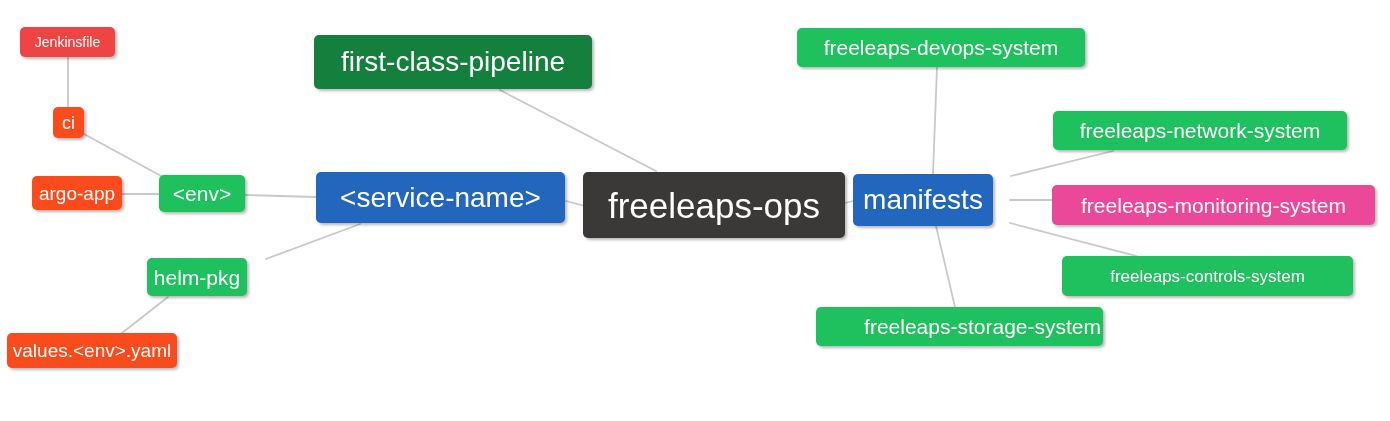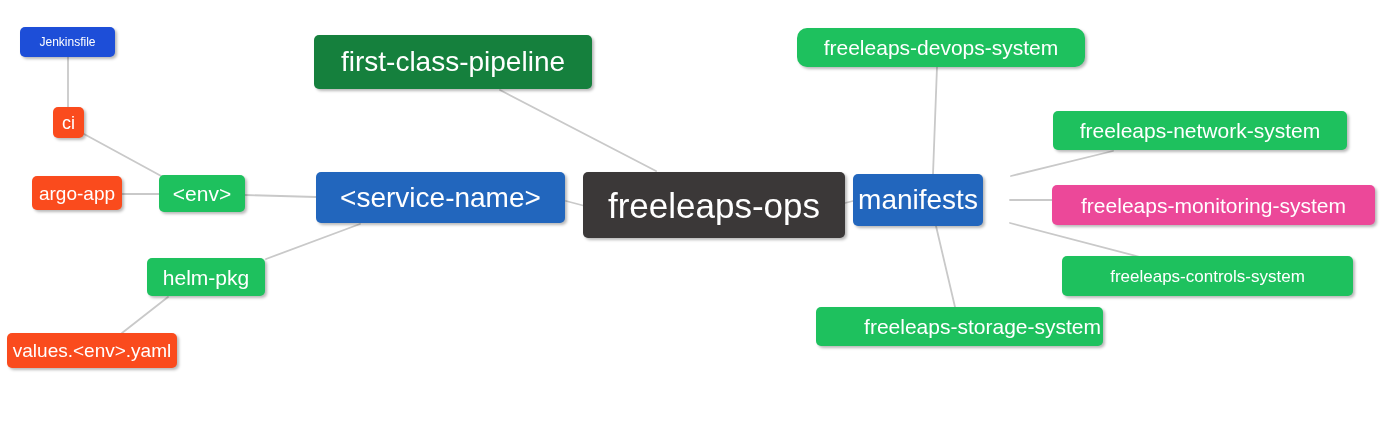--- a/index.html
+++ b/index.html
@@ -63,42 +63,42 @@
   <div id="nodes-layer">
       <div class="node" style="left: 583px; top: 172px; width: 262px; height: 66px; font-size: 35px; background: rgb(59, 56, 56);">
         <span>freeleaps-ops</span>
       </div>
       <div class="node" style="left: 314px; top: 35px; width: 278px; height: 54px; font-size: 28px; background: #15803d;">
         <span>first-class-pipeline</span>
       </div>
       <div class="node" style="left: 316px; top: 172px; width: 249px; height: 51px; font-size: 28px; background: rgb(34, 102, 189);">
         <span>&lt;service-name&gt;</span>
       </div>
-      <div class="node" style="left: 853px; top: 174px; width: 130px; height: 52px; font-size: 28px; background: rgb(34, 102, 189);">
+      <div class="node" style="left: 853px; top: 174px; width: 140px; height: 52px; font-size: 28px; background: rgb(34, 102, 189);">
         <span>manifests</span>
       </div>
       <div class="node" style="left: 159px; top: 175px; width: 86px; height: 37px; font-size: 21px; background: rgb(30, 193, 94);">
         <span>&lt;env&gt;</span>
       </div>
-      <div class="node" style="left: 147px; top: 258px; width: 118px; height: 38px; font-size: 21px; background: rgb(30, 193, 94);">
+      <div class="node" style="left: 147px; top: 258px; width: 100px; height: 38px; font-size: 21px; background: rgb(30, 193, 94);">
         <span>helm-pkg</span>
       </div>
       <div class="node" style="left: 53px; top: 107px; width: 31px; height: 31px; font-size: 18px; background: rgb(250, 75, 29);">
         <span>ci</span>
       </div>
       <div class="node" style="left: 32px; top: 176px; width: 90px; height: 34px; font-size: 19px; background: rgb(250, 75, 29);">
         <span>argo-app</span>
       </div>
       <div class="node" style="left: 7px; top: 333px; width: 170px; height: 35px; font-size: 19px; background: rgb(250, 75, 29); align-items: center;">
         <span>values.&lt;env&gt;.yaml</span>
       </div>
-      <div class="node" style="left: 20px; top: 27px; width: 95px; height: 30px; font-size: 12px; background: #1d4ed8;">
+      <div class="node" style="left: 20px; top: 27px; width: 95px; height: 30px; font-size: 14px; background: #ef4444;">
         <span>Jenkinsfile</span>
       </div>
-      <div class="node" style="left: 797px; top: 28px; width: 288px; height: 39px; font-size: 21px; background: rgb(30, 193, 94); border-radius: 10px;">
+      <div class="node" style="left: 797px; top: 28px; width: 288px; height: 39px; font-size: 21px; background: rgb(30, 193, 94);">
         <span>freeleaps-devops-system</span>
       </div>
       <div class="node" style="left: 1053px; top: 111px; width: 294px; height: 39px; font-size: 21px; background: rgb(30, 193, 94);">
         <span>freeleaps-network-system</span>
       </div>
       <div class="node" style="left: 1052px; top: 185px; width: 323px; height: 40px; font-size: 21px; background: #ec4899;">
         <span>freeleaps-monitoring-system</span>
       </div>
       <div class="node" style="left: 1062px; top: 256px; width: 291px; height: 40px; font-size: 17px; background: rgb(30, 193, 94);">
         <span>freeleaps-controls-system</span>

